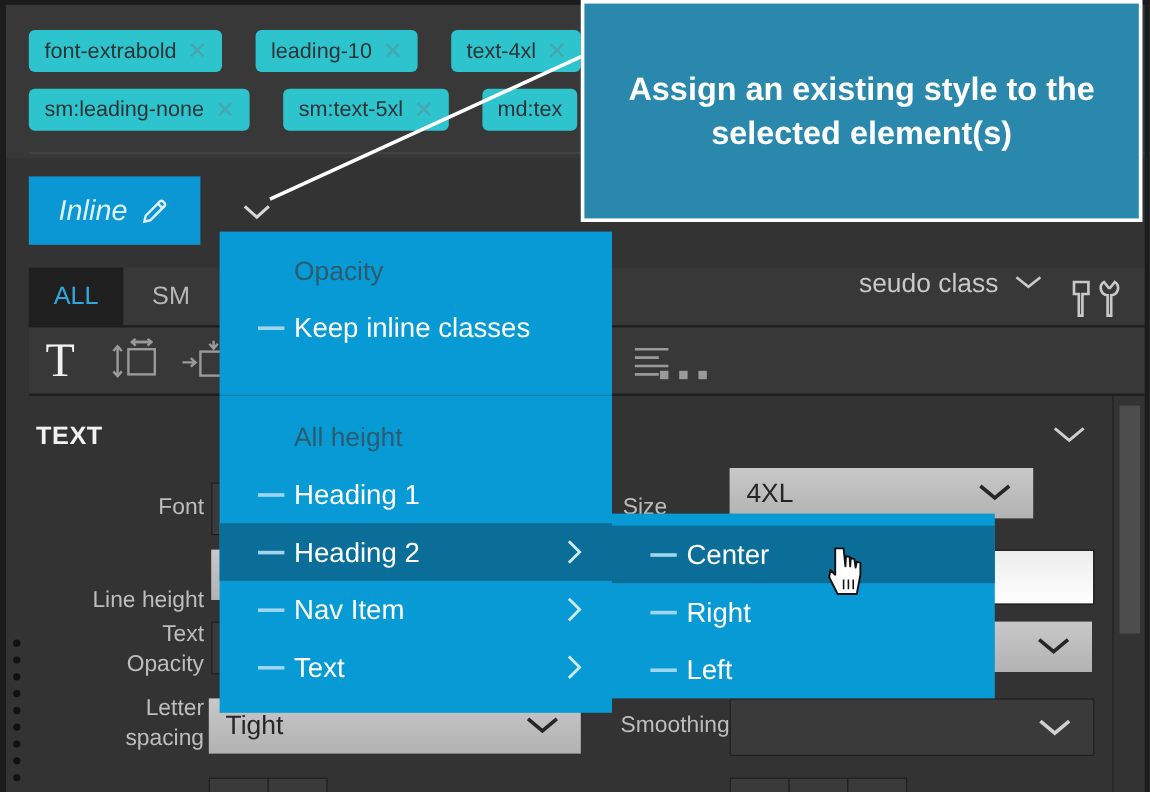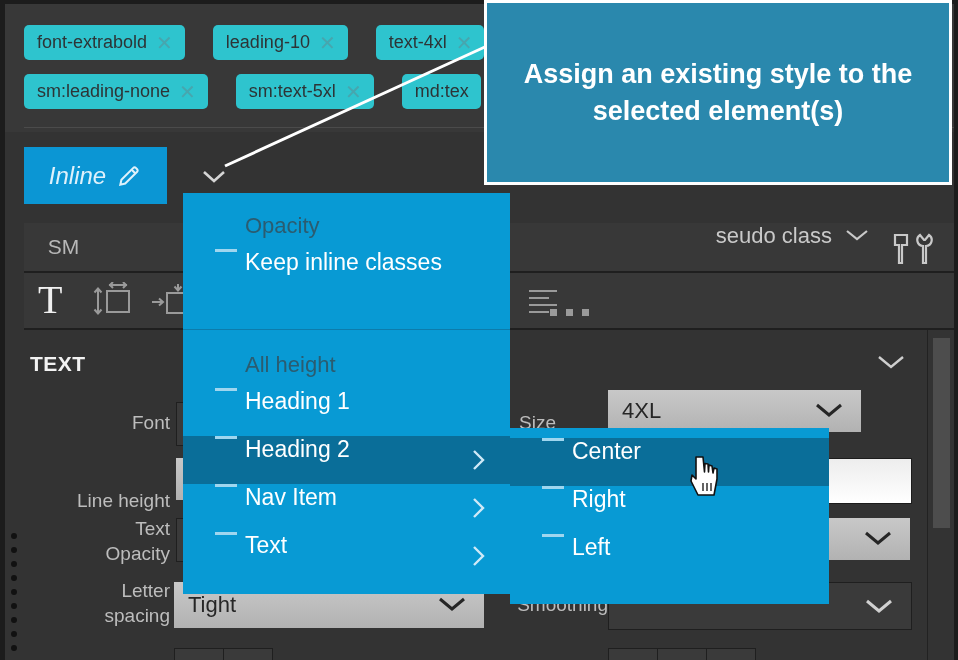--- a/index.html
+++ b/index.html
@@ -104,34 +104,34 @@
   }
   .pointer-line{position:absolute;left:0;top:0;width:958px;height:660px;z-index:39;pointer-events:none;}
 
   
   .menu1{
     position:absolute;left:183px;top:193px;width:327px;
     background:#089ad4;z-index:50;color:#fff;
   }
   .menu-head{color:#2b5c70;font-size:22px;padding:14px 0 10px 62px;}
   .menu-item{
-    height:48px;display:flex;position:relative;font-size:23px;color:#ffffff;
+    height:48px;display:flex;align-items:center;position:relative;font-size:23px;color:#ffffff;
   }
   .menu-item .dash{position:absolute;left:32px;width:22px;height:3px;background:#9fd6ef;}
   .menu-item .lbl{margin-left:62px;}
   .menu-item .arrow{position:absolute;right:22px;top:12px;}
   .menu-item.hl{background:#0a6e99;}
   .menu-sep{height:1px;background:#0d7cab;margin:10px 0 0 0;}
   .menu1-pad-top{height:6px;}
   .menu1-pad-bot{height:14px;}
 
   
   .menu2{
     position:absolute;left:510px;top:428px;width:319px;
-    background:#089ad4;z-index:60;color:#fff;padding-top:10px;padding-bottom:22px;
+    background:#089ad4;z-index:60;color:#fff;padding-top:10px;
   }
 
   
   .cursor{position:absolute;left:690px;top:455px;z-index:70;}
 </style>
 </head>
 <body>
 
 <div id="root">
 
@@ -178,20 +178,21 @@
     </div>
     <div class="caret-down">
       <svg width="30" height="20" viewBox="0 0 30 20" fill="none" stroke="#d6d6d6" stroke-width="2.6">
         <path d="M5 6l10 9 10-9"></path>
       </svg>
     </div>
   </div>
 
   <div class="bp-row">
     <div class="bp-tabs">
+      <div class="bp-tab active">ALL</div>
       <div class="bp-tab">SM</div>
     </div>
     <div class="pseudo">
       <span>seudo class</span>
       <span>
         <svg width="26" height="16" viewBox="0 0 26 16" fill="none" stroke="#c9c9c9" stroke-width="2.2">
           <path d="M3 4l10 8 10-8"></path>
         </svg>
       </span>
     </div>

